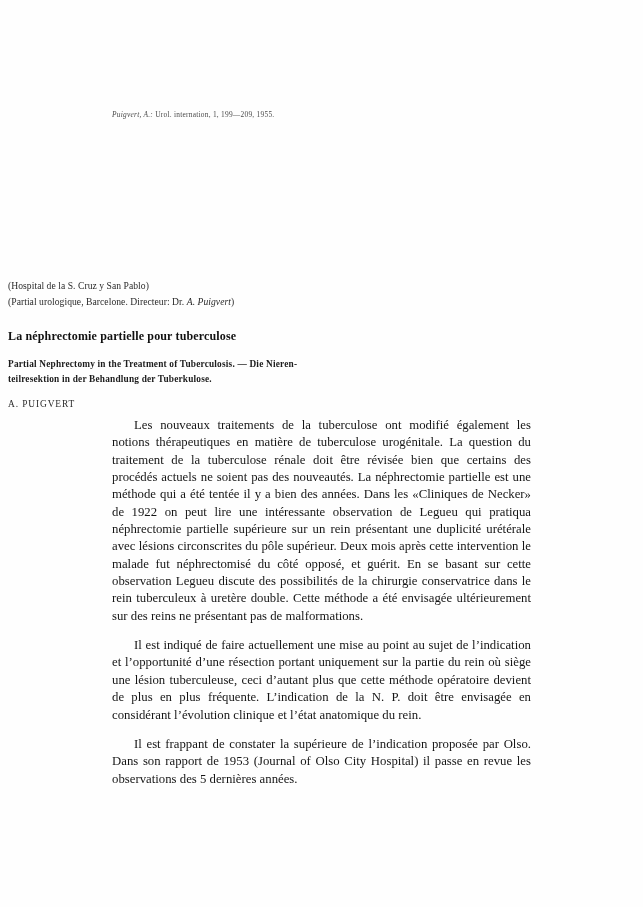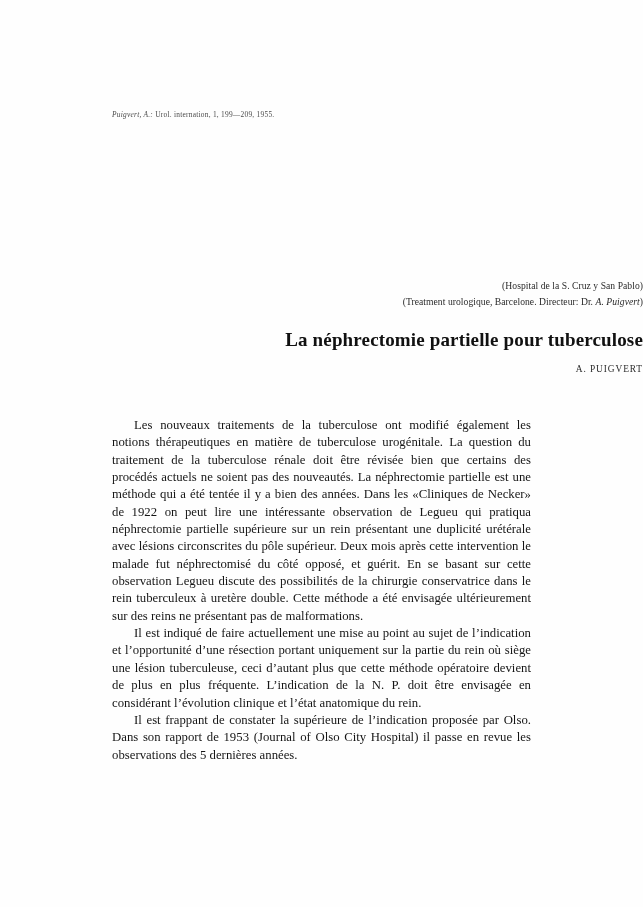--- a/index.html
+++ b/index.html
@@ -35,36 +35,36 @@
   .running-head .it {
     font-style: italic;
   }
 
   
   .masthead {
     position: absolute;
     left: 8px;
     right: 0;
     top: 278px;
-    text-align: right;
+    text-align: left;
   }
 
   .affil {
     font-size: 9.6px;
     line-height: 15.5px;
     color: #2a2a2a;
     letter-spacing: 0.05px;
   }
   .affil .it {
     font-style: italic;
   }
 
   .main-title {
     margin-top: 20px;
-    font-size: 19px;
+    font-size: 12px;
     font-weight: bold;
     letter-spacing: 0.15px;
     color: #111;
   }
 
   .subtitle {
     margin-top: 13px;
     font-size: 9.3px;
     font-weight: bold;
     line-height: 14.5px;
@@ -93,42 +93,46 @@
     text-align: justify;
     text-justify: inter-word;
     color: #151515;
     letter-spacing: 0.01px;
   }
   .body-text p {
     margin: 0;
     text-indent: 22px;
   }
   .body-text p + p {
-    margin-top: 0;
+    margin-top: 12px;
   }
   .body-text .it {
   }
 </style>
 </head>
 <body>
 
 <div class="page">
 
   <div class="running-head">
     <span class="it">Puigvert, A.:</span><span> Urol. internation, 1, 199—209, 1955.</span>
   </div>
 
   <div class="masthead">
 
     <div class="affil">(Hospital de la S. Cruz y San Pablo)</div>
 
-    <div class="affil"><span>(Treatment urologique, Barcelone. Directeur: Dr. </span><span class="it">A. Puigvert</span><span>)</span></div>
+    <div class="affil"><span>(Partial urologique, Barcelone. Directeur: Dr. </span><span class="it">A. Puigvert</span><span>)</span></div>
 
     <h1 class="main-title">La néphrectomie partielle pour tuberculose</h1>
 
+    <div class="subtitle">
+      <span>Partial Nephrectomy in the Treatment of Tuberculosis. — Die Nieren-</span>
+      <span class="line2">teilresektion in der Behandlung der Tuberkulose.</span>
+    </div>
 
     <div class="byline">A. PUIGVERT</div>
 
   </div>
 
   <div class="body-text">
 
     <p><span>Les nouveaux traitements de la tuberculose ont modifié également les notions thérapeutiques en matière de tuberculose urogénitale. La question du traitement de la tuberculose rénale doit être révisée bien que certains des procédés actuels ne soient pas des nouveautés. La néphrectomie partielle est une méthode qui a été tentée il y a bien des années. Dans les «Cliniques de Necker» de 1922 on peut lire une intéressante observation de </span><span class="it">Legueu</span><span> qui pratiqua néphrectomie partielle supérieure sur un rein présentant une duplicité urétérale avec lésions circonscrites du pôle supérieur. Deux mois après cette intervention le malade fut néphrectomisé du côté opposé, et guérit. En se basant sur cette observation </span><span class="it">Legueu</span><span> discute des possibilités de la chirurgie conservatrice dans le rein tuberculeux à uretère double. Cette méthode a été envisagée ultérieurement sur des reins ne présentant pas de malformations.</span></p>
 
     <p>Il est indiqué de faire actuellement une mise au point au sujet de l’indication et l’opportunité d’une résection portant uniquement sur la partie du rein où siège une lésion tuberculeuse, ceci d’autant plus que cette méthode opératoire devient de plus en plus fréquente. L’indication de la N. P. doit être envisagée en considérant l’évolution clinique et l’état anatomique du rein.</p>

